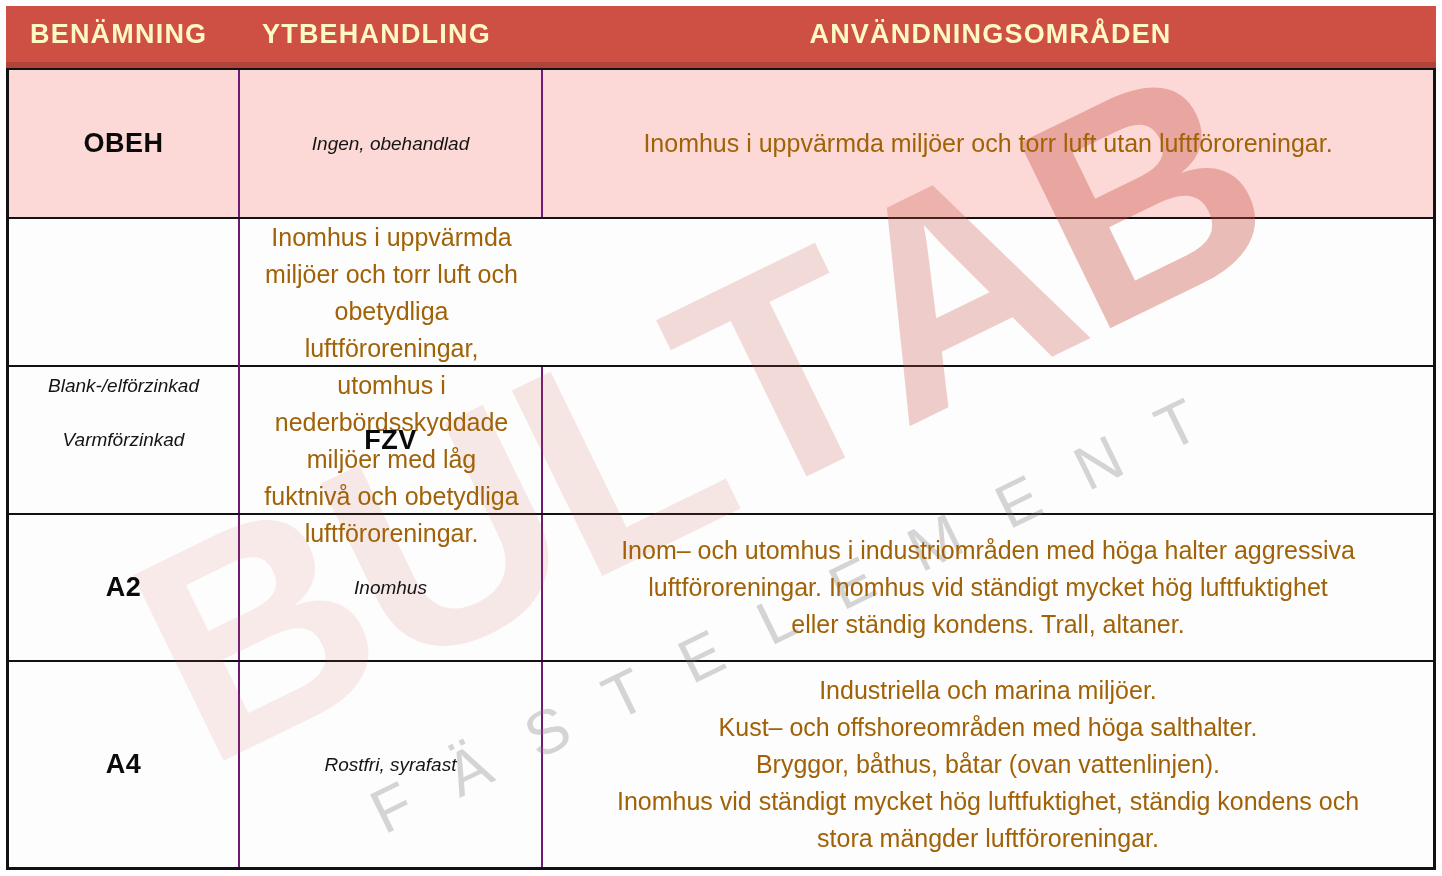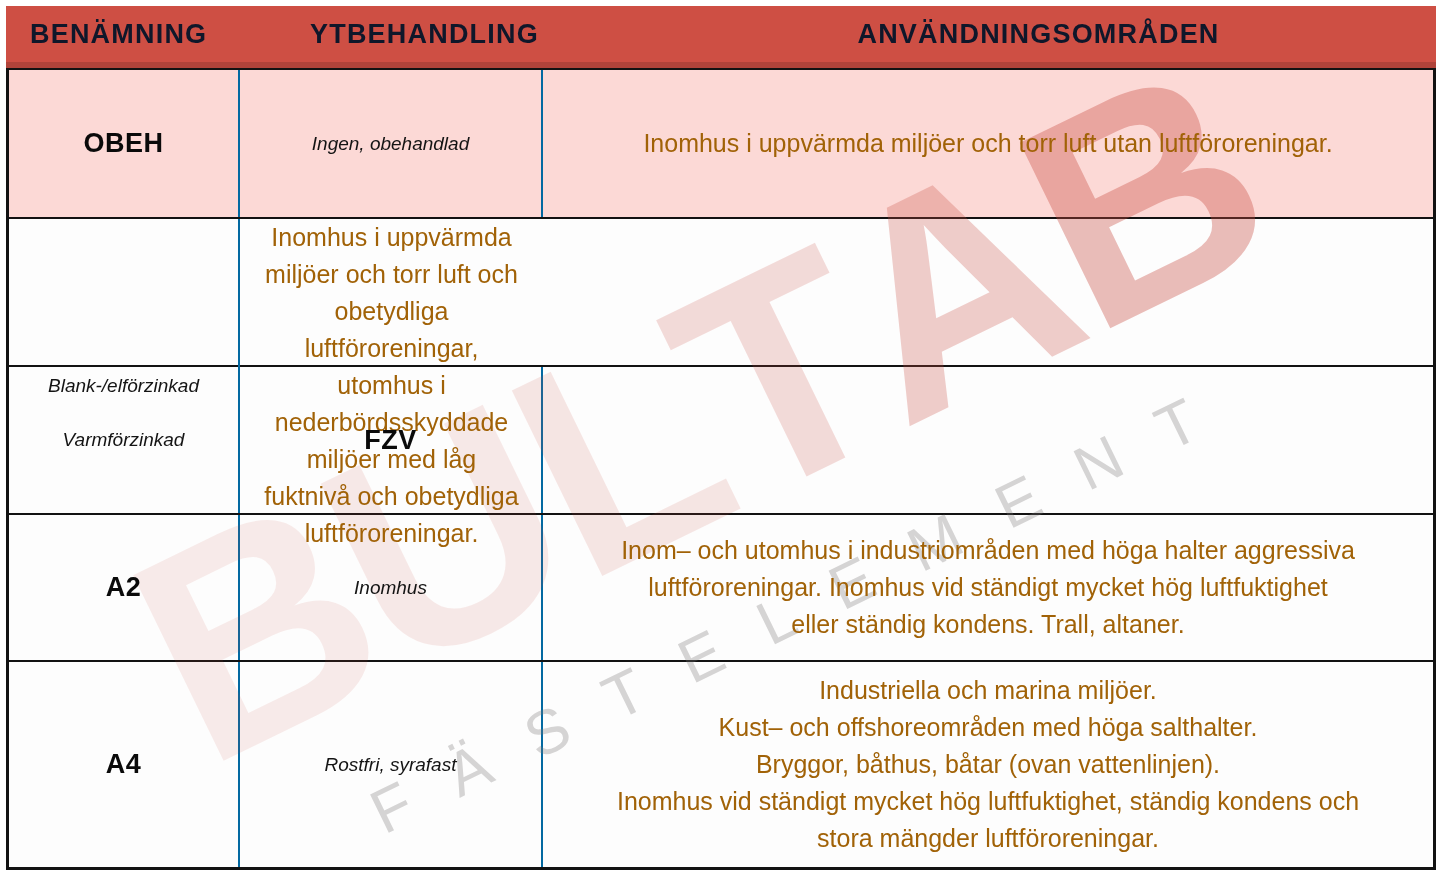--- a/index.html
+++ b/index.html
@@ -7,21 +7,21 @@
     width:1442px;height:876px;box-sizing:border-box;background:#ffffff;
     padding:6px;font-family:"Liberation Sans",sans-serif;
   }
   .frame{width:100%;height:100%;box-sizing:border-box;display:flex;flex-direction:column;}
 
   
   .thead{
     display:grid;grid-template-columns:236px 303px 1fr;align-items:center;
     background:var(--header-bg,#ce4f44);height:56px;flex:0 0 auto;
     border-bottom:6px solid var(--header-accent,#b0433a);
-    color:#0f172a;font-weight:700;font-size:27px;letter-spacing:1.2px;gap:48px;
+    color:#fef9c3;font-weight:700;font-size:27px;letter-spacing:1.2px;
   }
   .th{white-space:nowrap;}
   .th-1{padding-left:24px;}
   .th-2{padding-left:20px;}
   .th-3{text-align:center;}
 
   
   .tbody{
     position:relative;overflow:hidden;flex:1 1 auto;display:flex;flex-direction:column;
     border:3px solid #121212;border-top-width:2px;background:#fdfdfd;
@@ -29,21 +29,21 @@
   .row{
     display:grid;grid-template-columns:231px 303px 1fr;
     border-bottom:2px solid #121212;box-sizing:border-box;
   }
   .row:last-child{border-bottom:none;flex:1 1 auto;}
   .r1{height:149px;}.r2{height:148px;}.r3{height:148px;}.r4{height:147px;}
   .cell{
     display:flex;align-items:center;justify-content:center;box-sizing:border-box;
     background:transparent;
   }
-  .c-code,.c-treat{border-right:2px solid #0369a1;}
+  .c-code,.c-treat{border-right:2px solid #701a75;}
   .row-highlight .cell{background:var(--highlight-bg,#fcd9d6);}
 
   .txt{position:relative;z-index:2;}
   .code-txt{font-weight:700;font-size:27px;letter-spacing:.5px;color:#0a0a0a;}
   .treat-txt{font-style:italic;font-size:19px;color:#141414;}
   .use-txt{
     font-size:25px;line-height:37px;color:#a16207;text-align:center;
     white-space:pre-line;padding:0 24px;
   }
 

